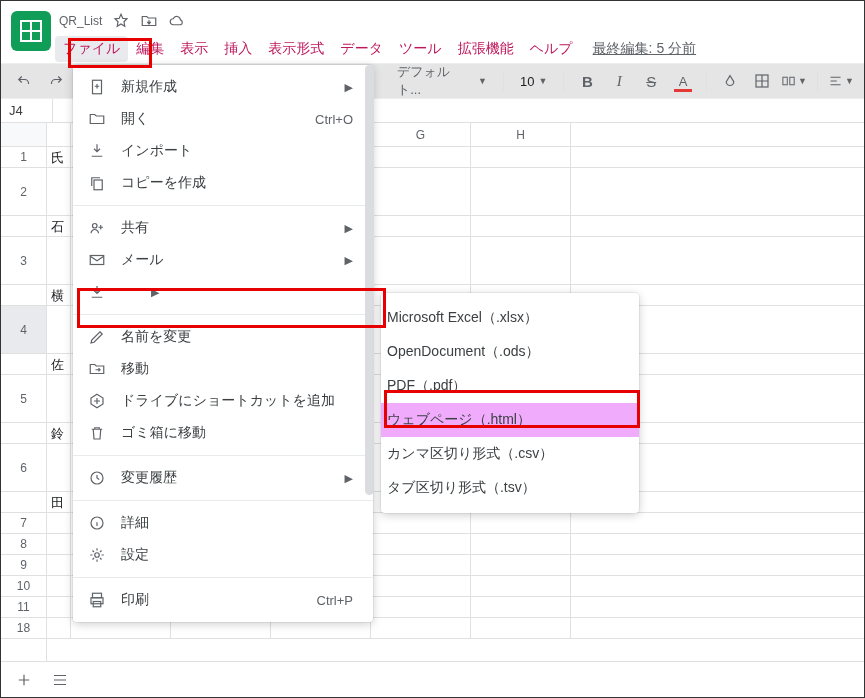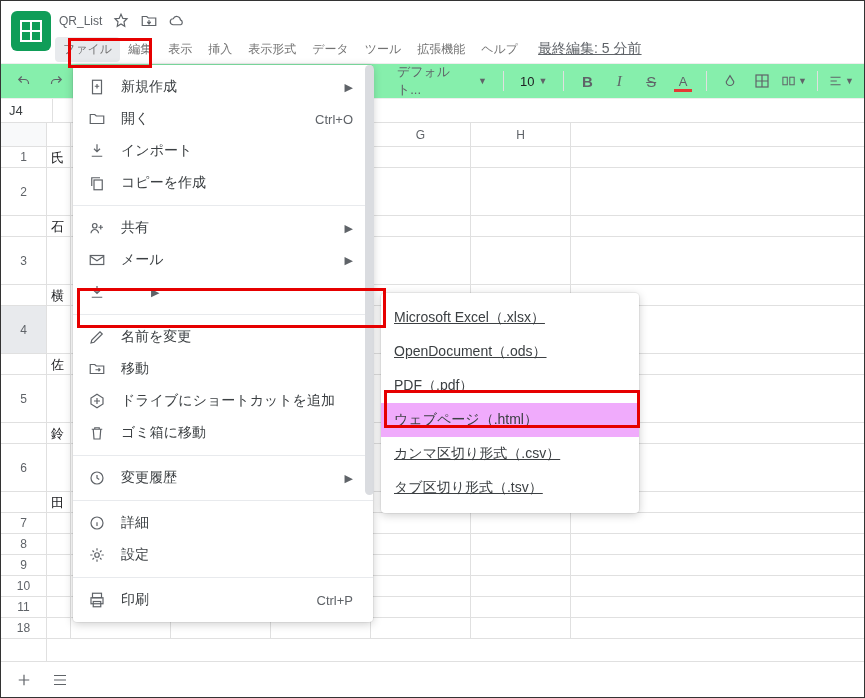--- a/index.html
+++ b/index.html
@@ -36,38 +36,38 @@
     display:grid;grid-template-columns:1fr 1fr;grid-template-rows:1fr 1fr;gap:2px;padding:2px;
   }
   .sheets-logo .inner div{background:#0f9d58;}
   .title-area { flex:1; }
   .doc-title-row { display:flex; align-items:center; gap:10px; height:28px;}
   .doc-title { font-size:12px; color:#5f6368;}
   .title-icon { color:#5f6368; width:18px;height:18px;display:flex;align-items:center;justify-content:center;}
   .menubar { display:flex; align-items:center; gap:0; height:28px; margin-left:-4px;}
   .menubar-item {
     padding: 4px 8px;
-    color:#737373;
-    font-size:12px;
+    color:#be185d;
+    font-size:14px;
     cursor:default;
     border-radius:4px;
   }
   .menubar-item.active{background:#e8eaed;}
   .last-edit { color:#5f6368; text-decoration:underline; font-size:14px; margin-left:12px;}
 
   
   .toolbar {
     height:36px;
     border-top:1px solid #eee;
     border-bottom:1px solid #eee;
     display:flex;
     align-items:center;
     padding:14px 10px;
     gap:6px;
-    background:#86efac;
+    background:#e5e5e5;
   }
   .tb-btn{width:26px;height:26px;display:flex;align-items:center;justify-content:center;color:#5f6368;border-radius:2px;}
   .tb-sep{width:1px;height:20px;background:#e0e0e0;margin:0 4px;}
   .font-select{display:flex;align-items:center;gap:4px;color:#5f6368;font-size:13px;padding:0 6px;}
   .size-select{display:flex;align-items:center;gap:4px;color:#202124;font-size:13px;padding:0 6px;}
   .dropdown-caret{font-size:9px;color:#5f6368;}
   .tb-bold{font-weight:bold;font-size:15px;}
   .tb-italic{font-style:italic;font-family:serif;font-size:15px;}
   .tb-strike{text-decoration:line-through;font-size:15px;}
   .tb-textcolor{position:relative;}
@@ -116,21 +116,21 @@
     position:relative;
   }
   .menu-icon{width:20px;height:20px;display:flex;align-items:center;justify-content:center;color:#5f6368;flex-shrink:0;}
   .menu-label{flex:1;white-space:nowrap;}
   .menu-shortcut{color:#5f6368;font-size:13px;}
   .menu-arrow{color:#5f6368;font-size:11px;margin-left:30px;}
   .menu-divider{height:1px;background:#e8eaed;margin:6px 0;}
 
   .file-menu{left:72px;top:64px;width:300px;}
   .download-menu{left:380px;top:292px;width:258px;padding:8px 0;}
-  .download-menu .menu-item{height:34px;padding:0 13px;text-decoration:underline;}
+  .download-menu .menu-item{height:34px;padding:0 6px;}
   .download-menu .menu-item.hovered{background:#f0abfc;}
 
   .red-outline-file{position:absolute;left:67px;top:37px;width:84px;height:30px;border:3px solid #e60000;z-index:200;pointer-events:none;}
   .red-outline-download{position:absolute;left:76px;top:287px;width:309px;height:40px;border:3px solid #e60000;z-index:200;pointer-events:none;}
   .red-outline-html{position:absolute;left:383px;top:389px;width:256px;height:38px;border:3px solid #e60000;z-index:200;pointer-events:none;}
 
   .scroll-thumb{position:absolute;right:-1px;top:0;width:9px;height:430px;background:#dadce0;border-radius:5px;}
 
   svg{width:18px;height:18px;stroke:currentColor;fill:none;stroke-width:1.6;}
 </style>

